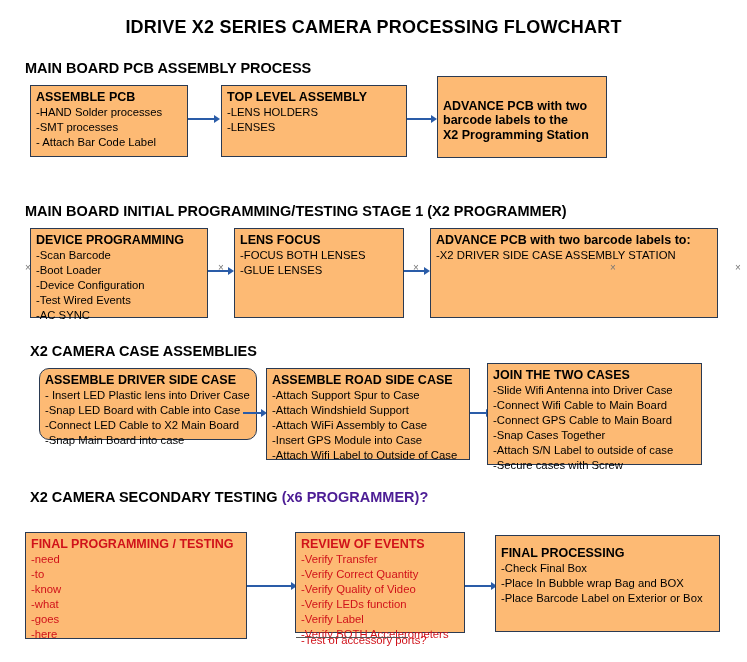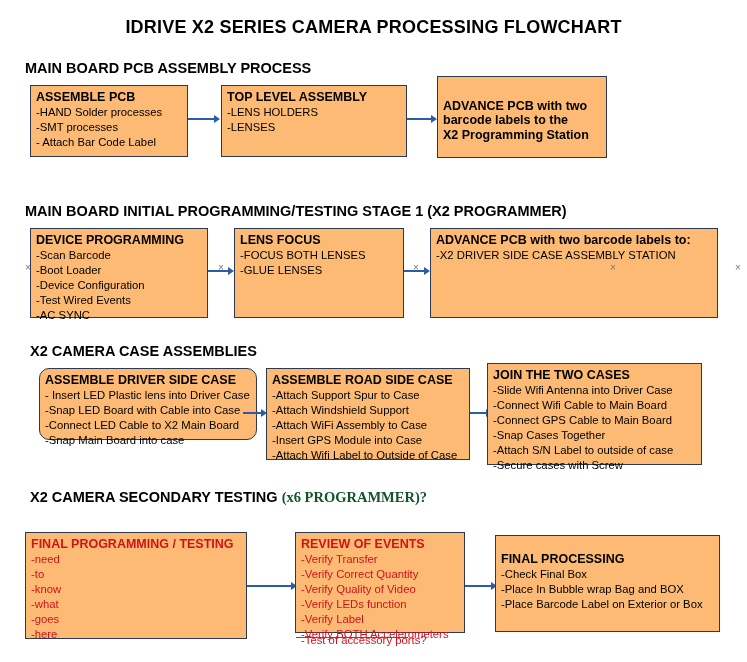--- a/index.html
+++ b/index.html
@@ -13,21 +13,21 @@
   }
   .canvas{position:relative;width:747px;height:662px;}
   .title{
     position:absolute;left:0;top:17px;width:747px;
     text-align:center;font-size:18px;font-weight:bold;
     letter-spacing:.2px;
   }
   .section{
     position:absolute;font-size:14.5px;font-weight:bold;
   }
-  .section .paren{color:#14532d;font-family:Liberation Serif, serif;}
+  .section .paren{color:#4c1d95;}
   .box{
     position:absolute;
     border:1px solid #2a3a52;
     background:#fdba74;
     box-sizing:border-box;
   }
   .box .hd{
     font-weight:bold;font-size:12.5px;
     padding:4px 5px 1px 5px;
     line-height:1.15;
@@ -213,21 +213,21 @@
     </ul>
     <div style="position:absolute;left:0;top:101px;width:170px;font-size:11.3px;color:#d0121a;padding-left:5px;box-sizing:border-box;">-Test of accessory ports?</div>
   </div>
 
   <div class="arrow" style="left:465px;top:582px;width:32px;height:8px;">
     <div class="ln" style="width:26px;"></div>
       <div class="hdm" style="left:26px;"></div>
   </div>
 
   <div class="box" id="b-final-proc" style="left:495px;top:535px;width:225px;height:97px;">
-    <div class="hd" style="padding-top:16px;">FINAL PROCESSING</div>
+    <div class="hd" style="padding-top:10px;">FINAL PROCESSING</div>
     <ul>
       <li>-Check Final Box</li>
       <li>-Place In Bubble wrap Bag and BOX</li>
       <li>-Place Barcode Label on Exterior or Box</li>
     </ul>
   </div>
 
   <div class="xmark" style="left:25px;top:263px;">×</div>
   <div class="xmark" style="left:218px;top:263px;">×</div>
   <div class="xmark" style="left:413px;top:263px;">×</div>

